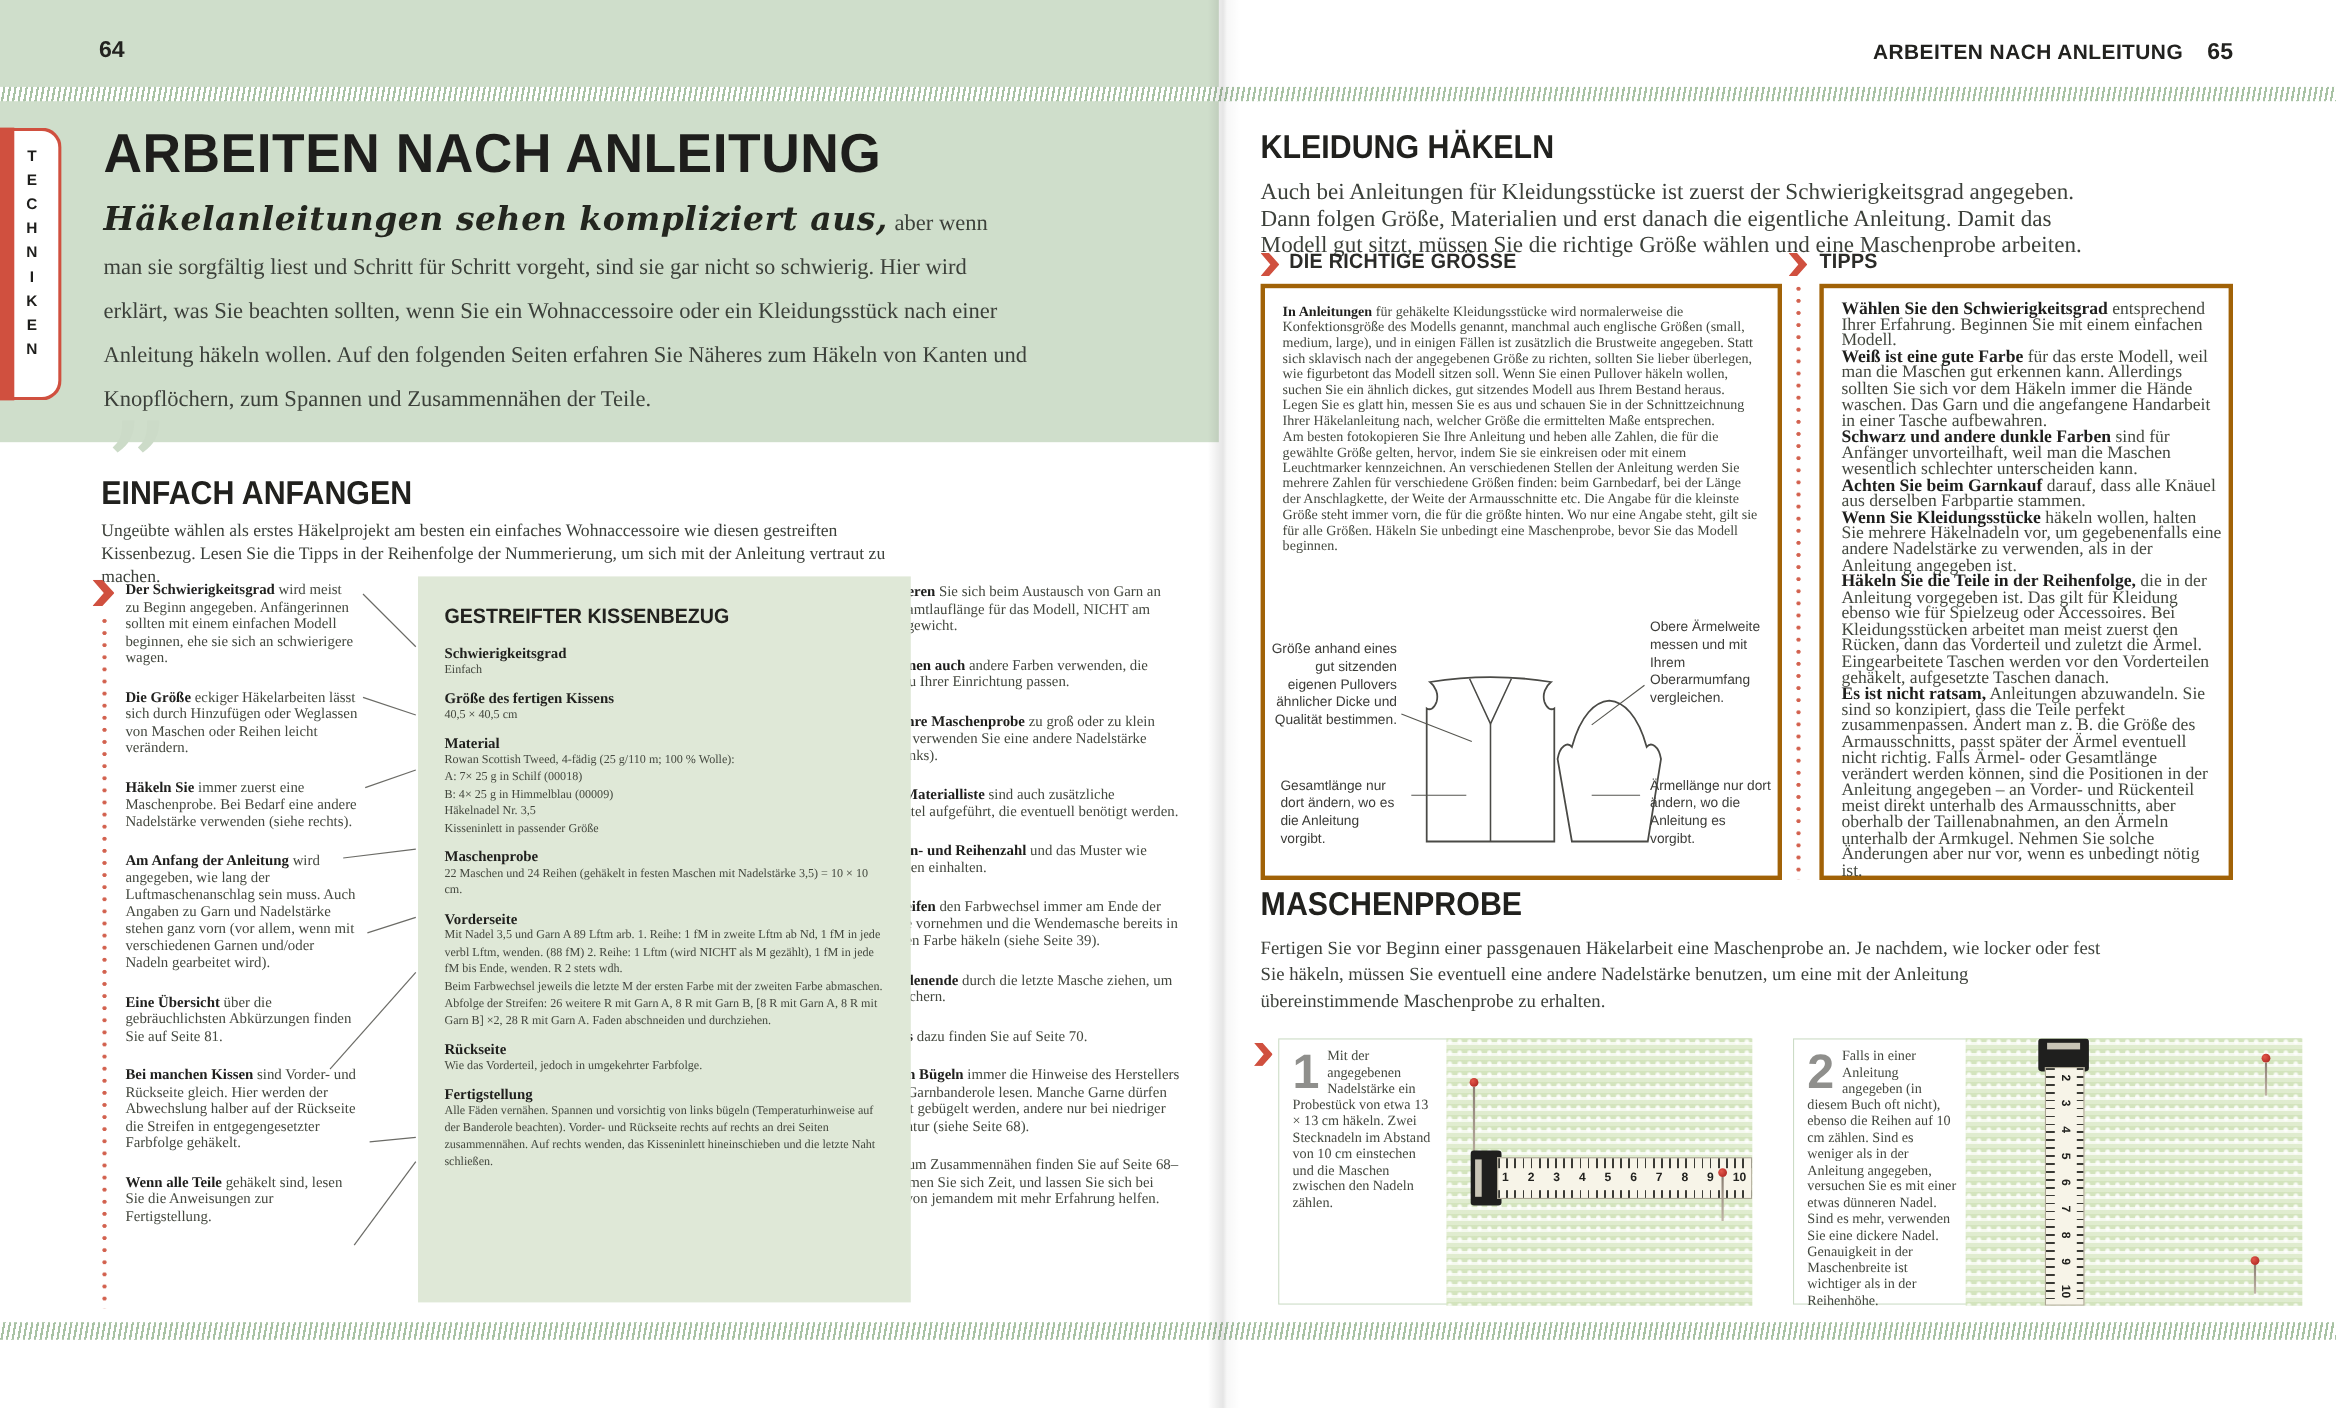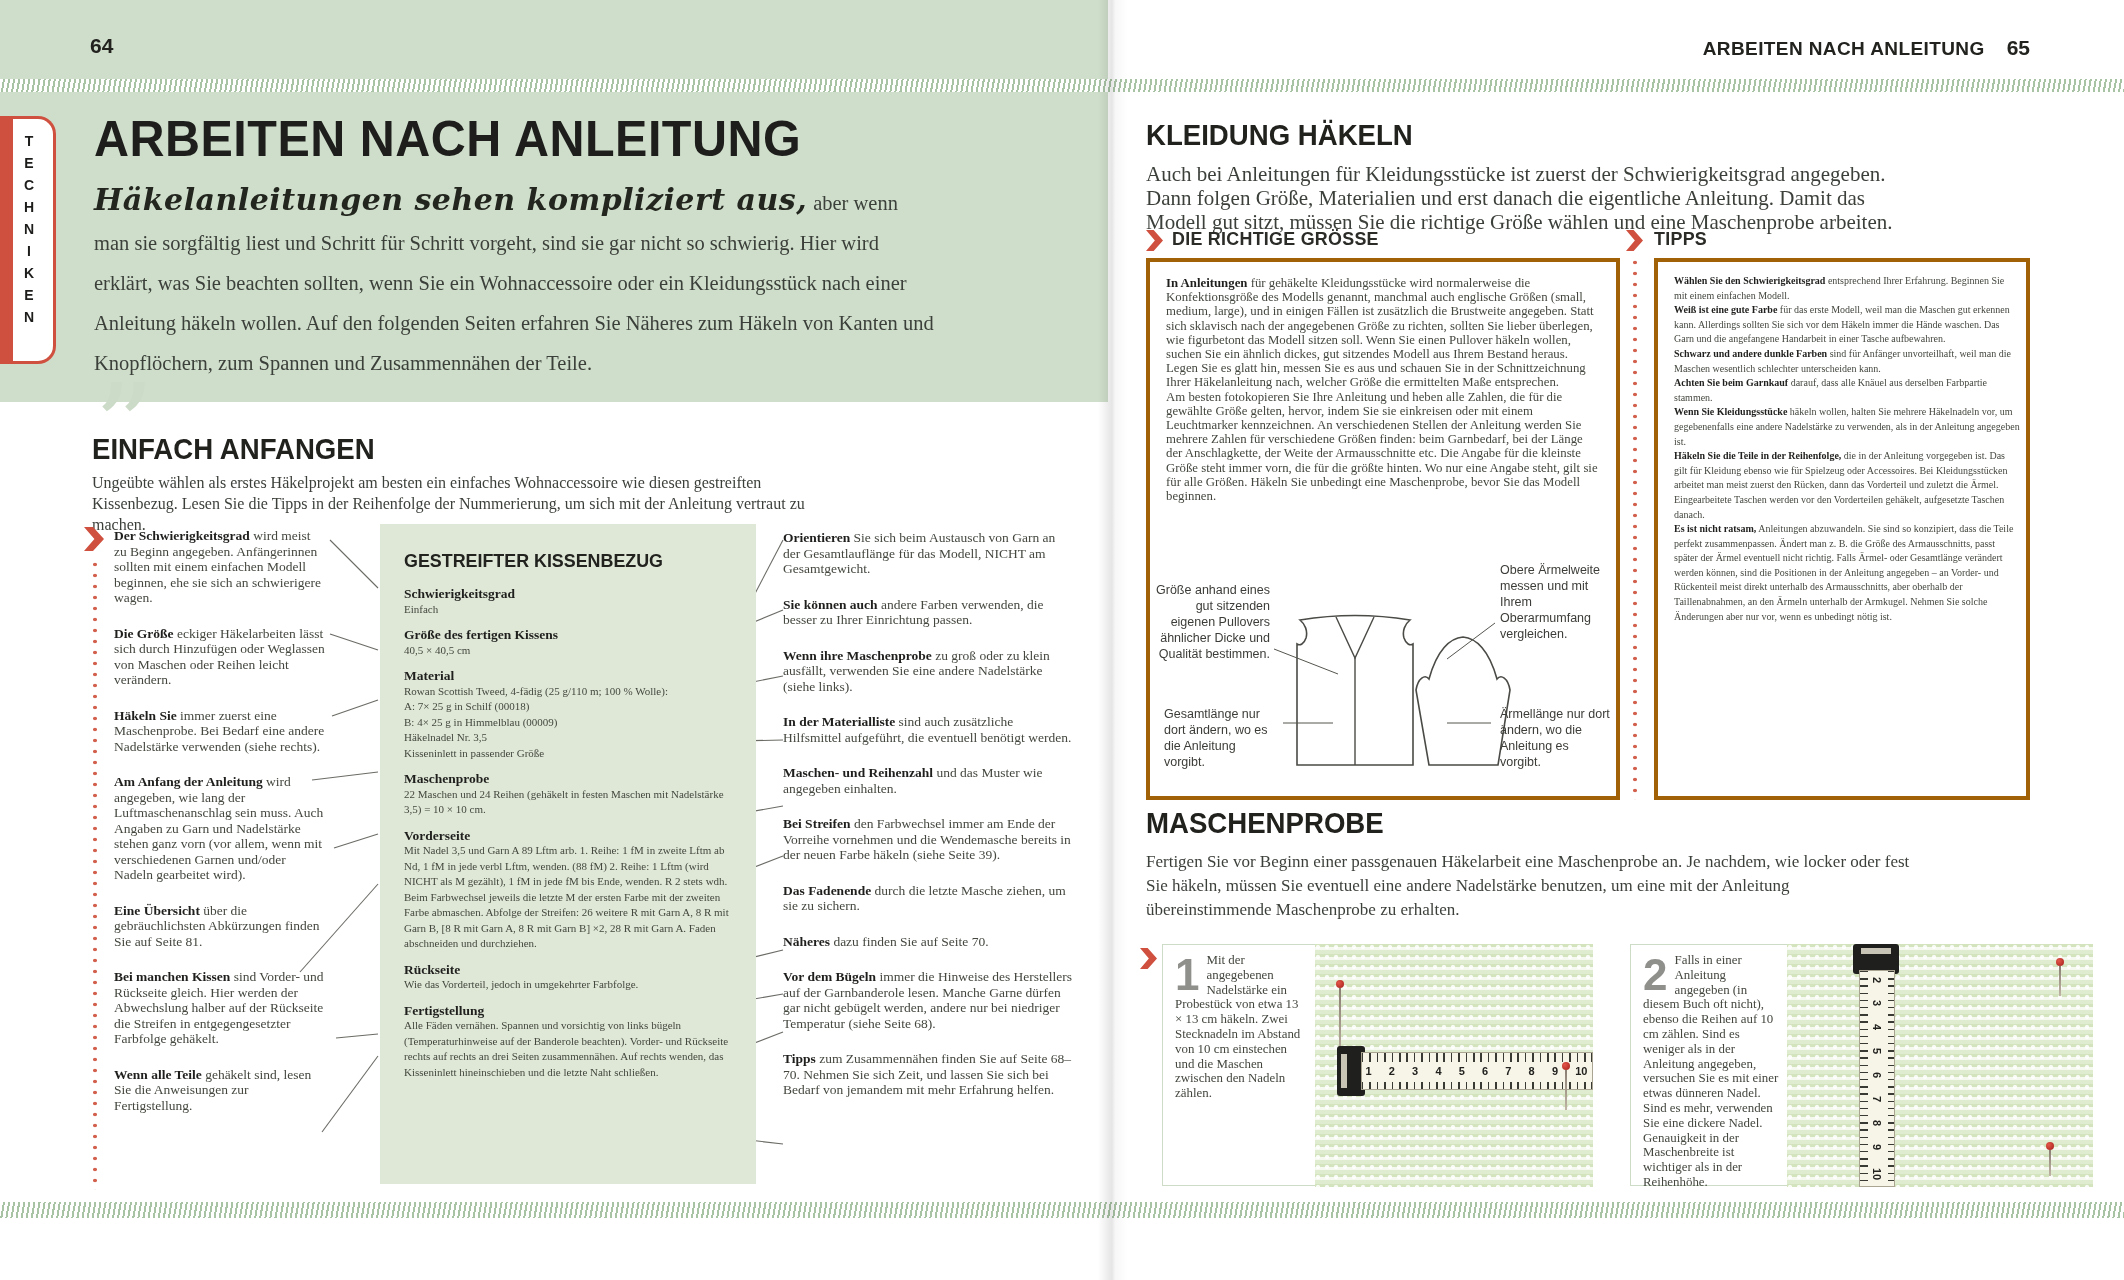--- a/index.html
+++ b/index.html
@@ -46,39 +46,39 @@
   .h2{position:absolute;font-family:"Liberation Sans",sans-serif;font-weight:700;font-size:30px;
       color:#21211e;transform:scaleX(.92);transform-origin:left;letter-spacing:0;}
   .sec-intro{position:absolute;font-size:16px;line-height:21px;color:#3c403a;}
 
   
   .tipcol{position:absolute;font-size:13.5px;line-height:15.5px;color:#44483f;}
   .tip{margin:0 0 20px 0;}
   .tip b,.tipp b{font-weight:700;color:#1f1f1d;}
 
   
-  .pattern-box{position:absolute;left:380px;top:524px;width:376px;height:660px;background:#dfe8d7;
+  .pattern-box{position:absolute;left:380px;top:524px;width:448px;height:660px;background:#dfe8d7;
                box-sizing:border-box;padding:26px 24px;}
   .pb-title{font-family:"Liberation Sans",sans-serif;font-weight:700;font-size:19px;color:#22221f;
             margin:0 0 14px 0;transform:scaleX(.94);transform-origin:left;}
   .pb-line .pb-h{margin:10px 0 0 0;font-weight:700;font-size:13.5px;line-height:15.5px;color:#1f1f1d;}
   .pb-line:first-of-type .pb-h{margin-top:0;}
   .pb-line .pb-t{margin:0;font-size:11px;line-height:15.5px;color:#44483f;}
   .pb-h:empty,.pb-t:empty{display:none;}
 
   svg.connectors{position:absolute;left:0;top:0;pointer-events:none;}
 
   
   .sec-label{position:absolute;font-family:"Liberation Sans",sans-serif;font-weight:700;font-size:19px;
              color:#2b2b28;letter-spacing:.3px;transform:scaleX(.94);transform-origin:left;}
   .gbox{position:absolute;background:#fff;border:4px solid #a16207;box-sizing:border-box;}
   .gbox-text{position:absolute;left:16px;top:14px;right:14px;font-size:12.8px;line-height:14.2px;color:#44483f;}
   .gbox-text p{margin:0;}
   .gbox-text b{font-weight:700;color:#1f1f1d;}
-  .tippbox-text{position:absolute;left:16px;top:12px;right:6px;font-size:10px;line-height:14.6px;color:#44483f;}
+  .tippbox-text{position:absolute;left:16px;top:12px;right:6px;font-size:16px;line-height:14.6px;color:#44483f;}
   .tipp{margin:0;}
 
   
   .diagram{position:absolute;left:1150px;top:528px;width:466px;height:266px;}
   .dlabel{position:absolute;font-family:"Liberation Sans",sans-serif;font-size:12.5px;line-height:16px;color:#3c3c38;}
 
   
   .stepbox{position:absolute;background:#fff;border:1.5px solid #ccdcc6;box-sizing:border-box;}
   .step-text{position:absolute;left:12px;top:8px;font-size:12.9px;line-height:14.8px;color:#44483f;}
   .step-num{float:left;font-family:"Liberation Sans",sans-serif;font-weight:700;font-size:44px;

